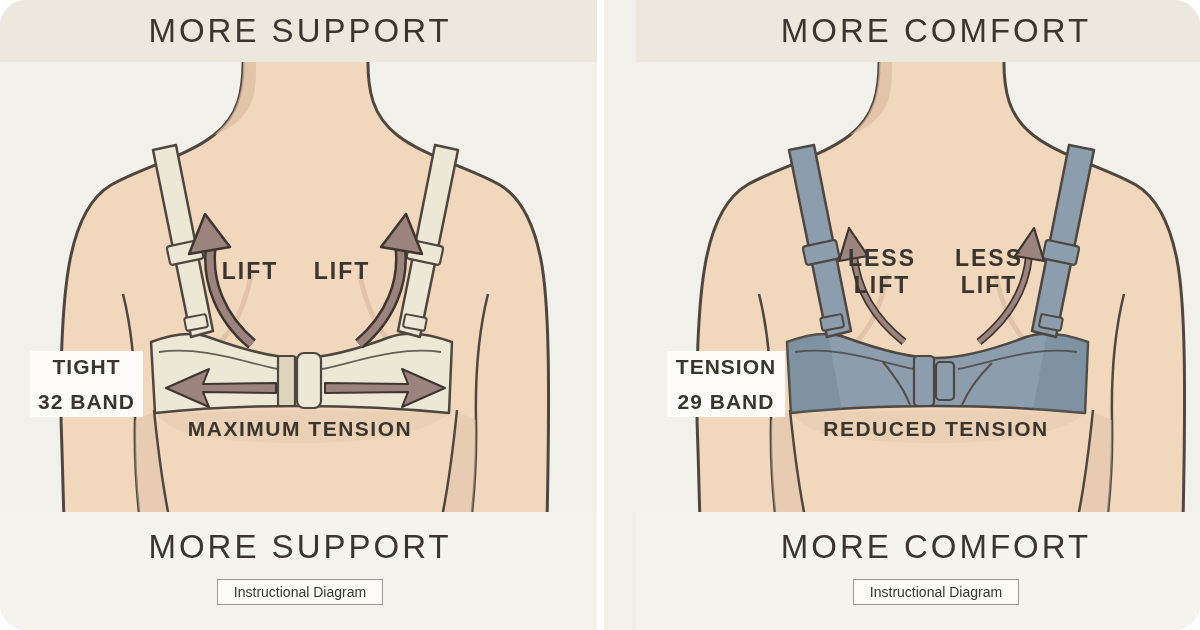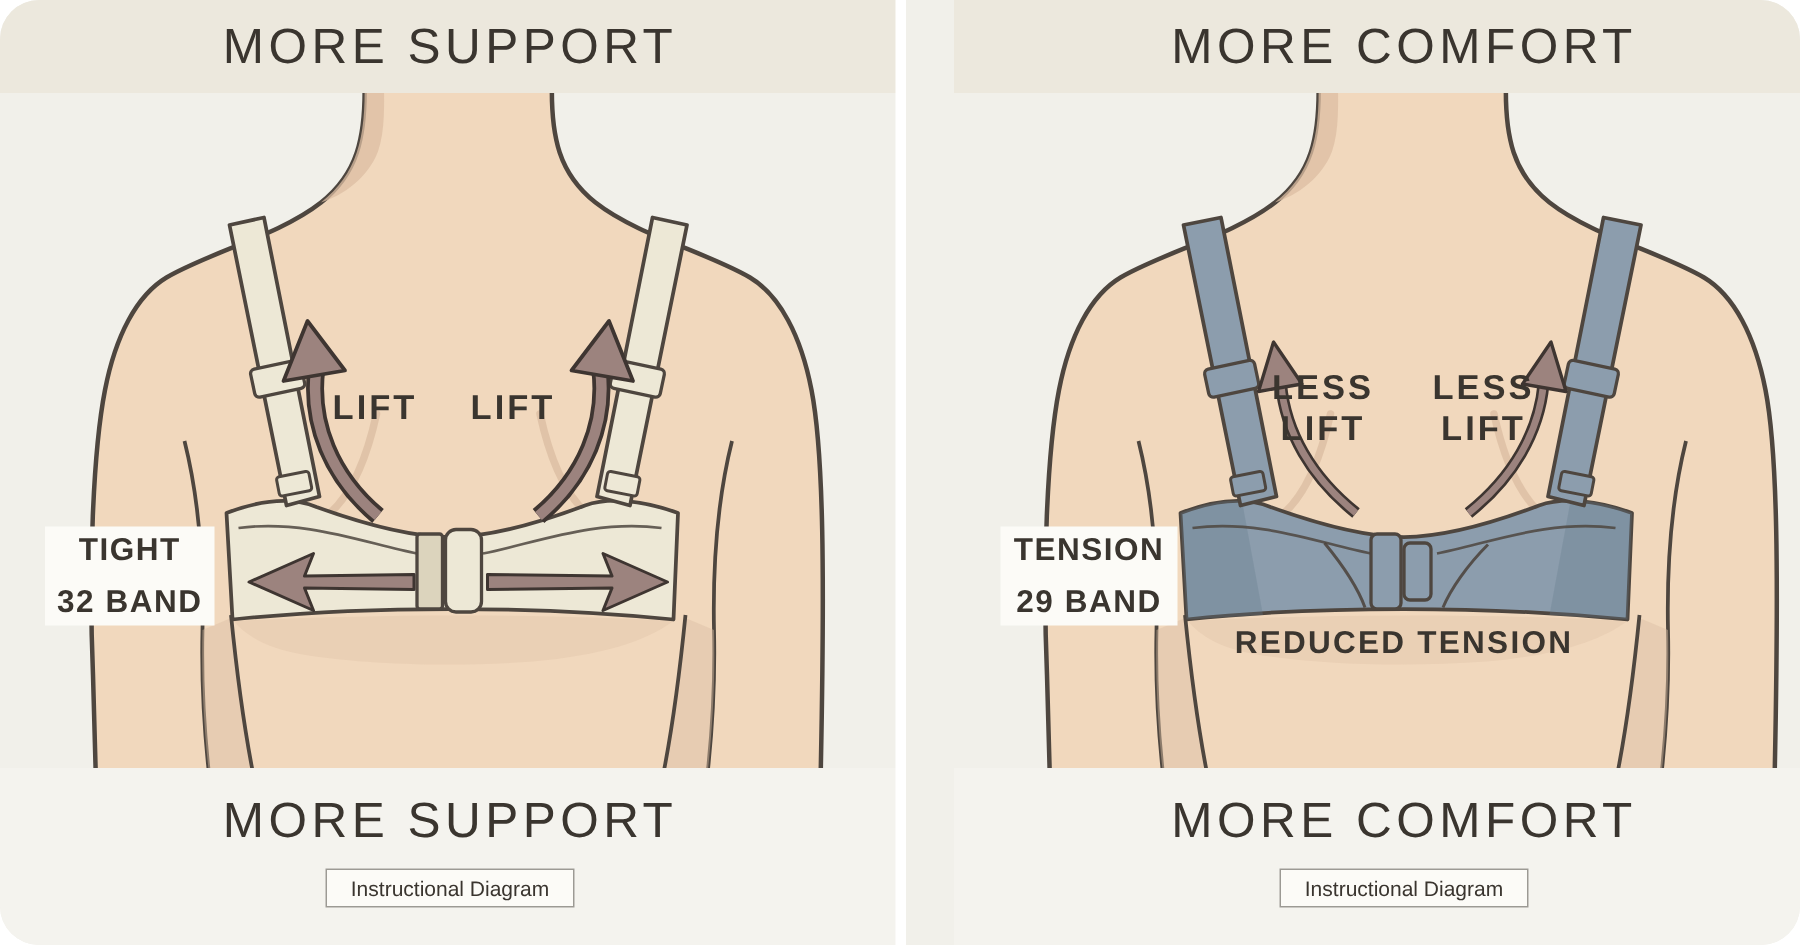--- a/index.html
+++ b/index.html
@@ -107,20 +107,21 @@
         <span></span>
     </div>
     <div class="overlay-label lift-label" style="left:311px; top:258px; width:62px;">
       <span>LIFT</span>
         <span></span>
     </div>
     <div class="overlay-label band-label" style="left:30px; top:351px; width:113px; height:66px;">
       <span>TIGHT</span>
         <span>32 BAND</span>
     </div>
+    <div class="overlay-label tension-label">MAXIMUM TENSION</div>
 
     <div class="bottom-section">
       <div class="bottom-title">MORE SUPPORT</div>
       <div class="caption-wrap">
         <span class="caption-box">Instructional Diagram</span>
       </div>
     </div>
   </div>
 
   <div class="panel" id="panel-right">

